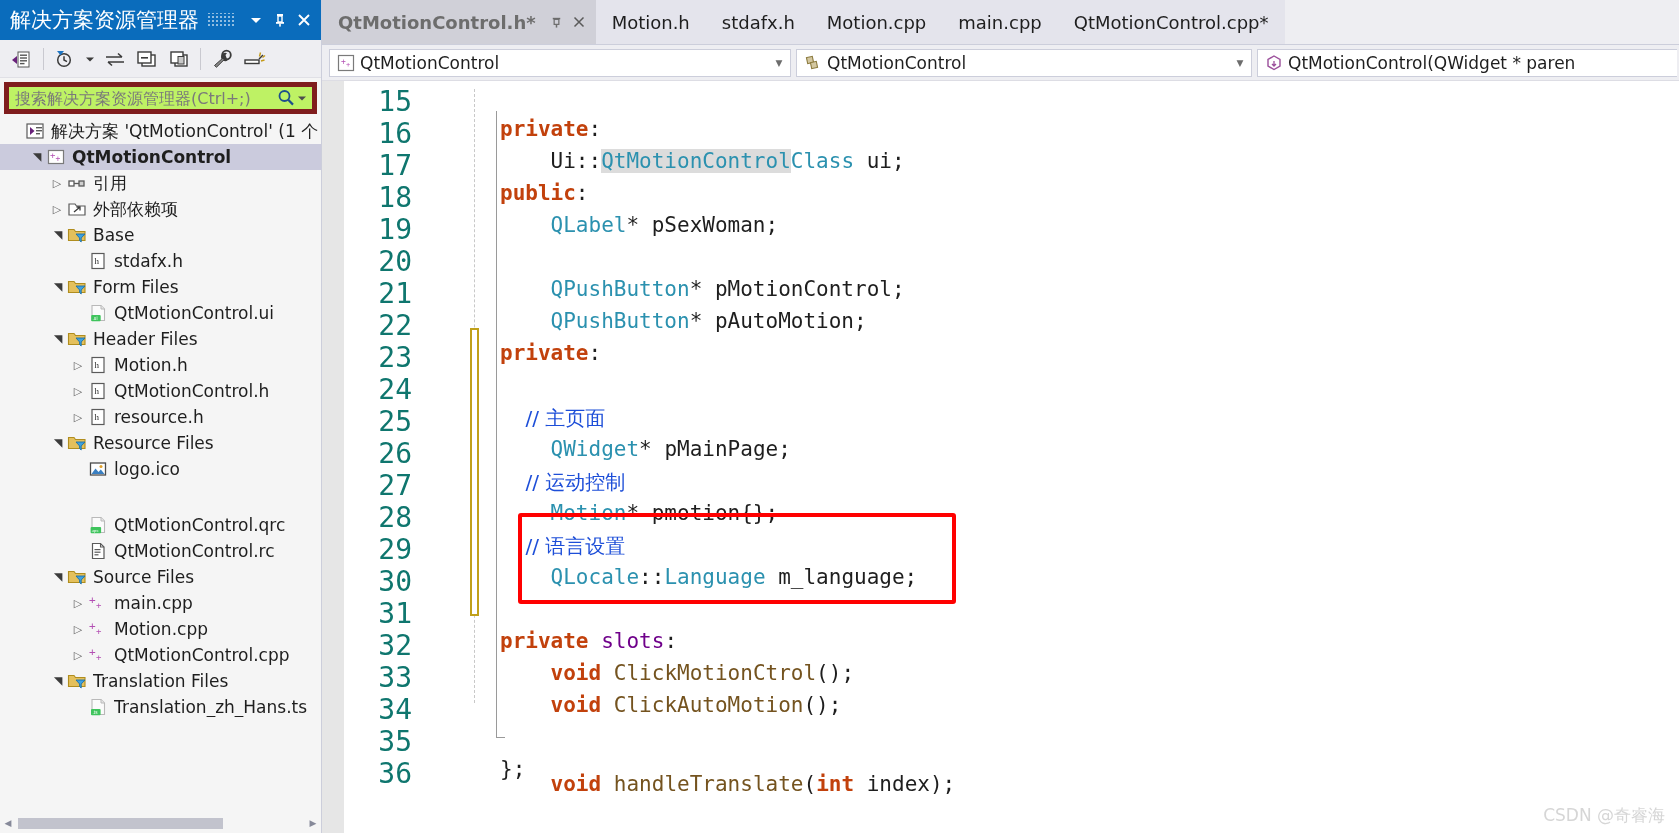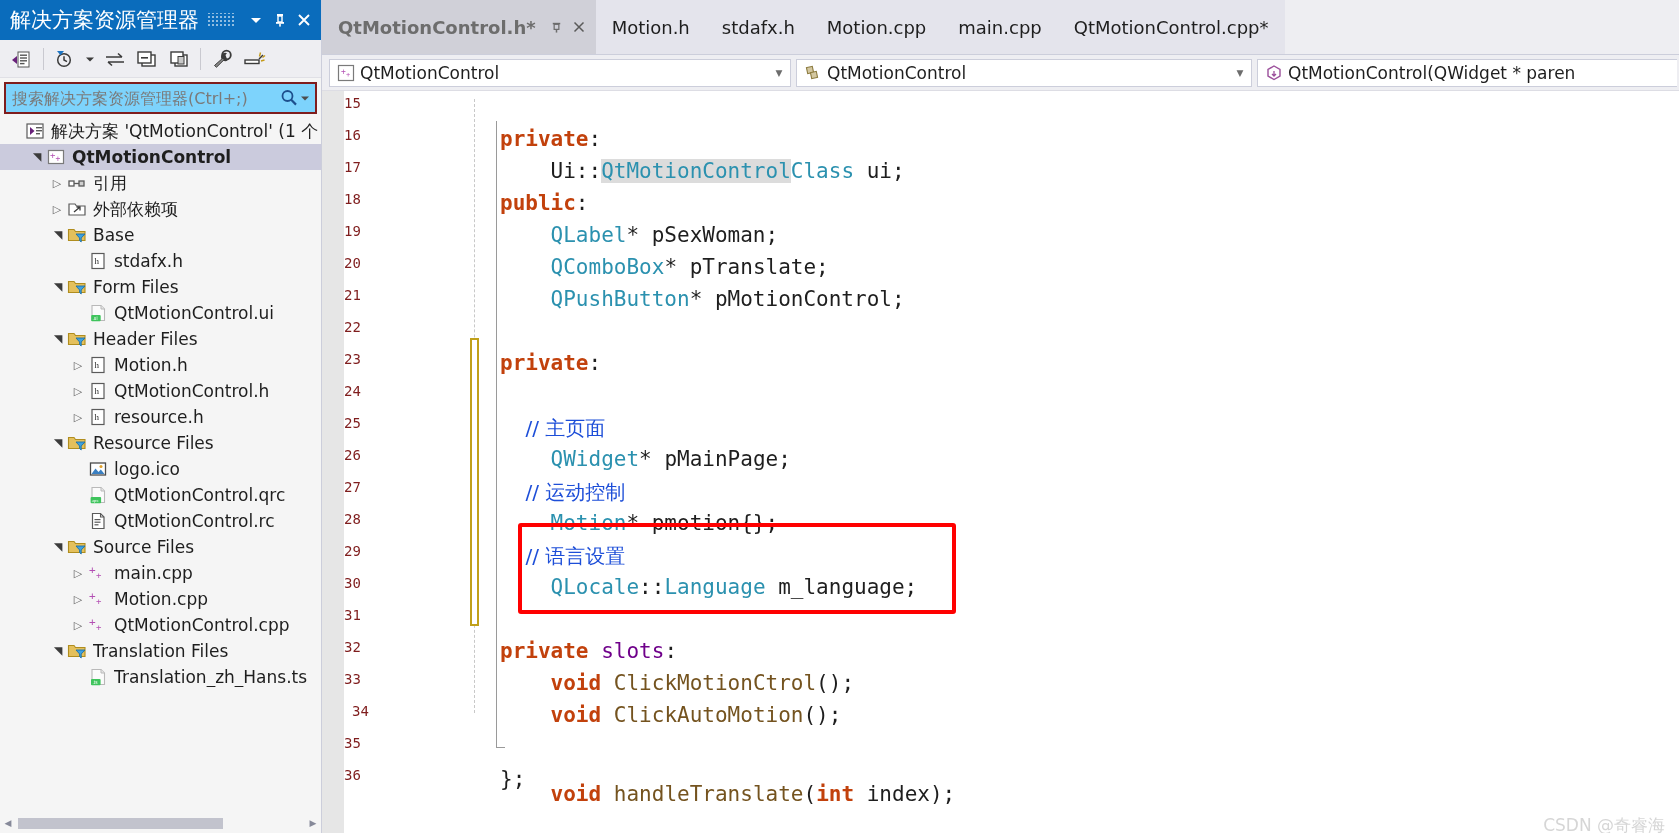--- a/index.html
+++ b/index.html
@@ -64,22 +64,22 @@
   }
   .se-tool {
     width: 32px; height: 28px;
     display: flex; align-items: center; justify-content: center;
   }
   .se-sep {
     width: 1px; height: 22px; background: #c9c9d0; margin: 0 5px;
   }
   .se-search {
     height: 32px; margin: 4px 4px 2px 4px;
-    background: #7dd3fc;
-    border: 2px solid #7f1d1d;
+    background: #bef264;
+    border: 5px solid #7f1d1d;
     display: flex; align-items: center;
     flex: 0 0 auto;
   }
   .se-search input {
     flex: 1 1 auto;
     border: 0; outline: none;
     font-size: 16px;
     font-family: "DejaVu Sans", sans-serif;
     color: #6d6d6d;
     padding-left: 6px;
@@ -129,21 +129,21 @@
   }
   .se-hscroll .track { flex: 1 1 auto; }
 
   
   #editor-area {
     position: absolute; left: 322px; top: 0;
     width: 1357px; height: 833px;
     background: #ffffff;
   }
   .tabstrip {
-    height: 55px;
+    height: 45px;
     background: #e5e5e5;
     display: flex; align-items: stretch;
     border-bottom: 1px solid #cccedb;
   }
   .tab {
     display: flex; align-items: center;
     padding: 0 16px;
     font-size: 18px;
     font-family: "DejaVu Sans", sans-serif;
     color: #1e1e1e;
@@ -200,23 +200,24 @@
   }
   .indicator-col {
     position: absolute; left: 0; top: 0; width: 22px; height: 100%;
     background: #e6e6e6;
   }
   .code-grid {
     position: absolute; left: 0; top: 0; right: 0; bottom: 0;
   }
   .ln {
     position: absolute; left: 22px; width: 68px;
-    color: #7f1d1d;
+    text-align: right;
+    color: #0f766e;
     font-family: "DejaVu Sans Mono", monospace;
-    font-size: 14px;
+    font-size: 28px;
   }
   .ctext {
     position: absolute; left: 178px;
     font-family: "DejaVu Sans Mono", monospace;
     font-size: 21px;
     white-space: pre;
     color: #1e1e1e;
   }
   .kw   { color: #c2410c; font-weight: bold; }
   .typ  { color: #2b91af; }
@@ -513,21 +514,21 @@
           <span class="twisty"></span>
           <span class="ico">
             <svg width="20" height="20" viewBox="0 0 20 20">
               <rect x="2.5" y="4" width="15" height="12" fill="#ffffff" stroke="#4a4a4a" stroke-width="1.3"></rect>
                 <circle cx="13" cy="7.6" r="1.5" fill="#e0a02a"></circle>
                 <path d="M3.5 15 L7.5 9.5 L10.5 13 L12.8 10.5 L16.5 15 Z" fill="#3a7fc1"></path>
             </svg>
           </span>
           <span class="lbl">logo.ico</span>
         </div>
-        <div class="row" style="padding-left: 69px;">
+        <div class="row" style="padding-left: 69px; margin-top: 30px;">
           <span class="twisty"></span>
           <span class="ico">
             <svg width="20" height="20" viewBox="0 0 20 20">
               <path d="M4 2.5 L13 2.5 L16.5 6 L16.5 17.5 L4 17.5 Z" fill="#fbfbfb" stroke="#b9b9b9" stroke-width="1.1"></path>
                 <path d="M13 2.5 L13 6 L16.5 6" fill="#e6e6e6" stroke="#b9b9b9" stroke-width="1"></path>
                 <rect x="2.6" y="12" width="10.5" height="6.2" rx="1" fill="#3ec45c"></rect>
                 <text x="3.4" y="17" font-size="4.4" fill="#ffffff" font-family="sans-serif">.qrc</text>
             </svg>
           </span>
           <span class="lbl">QtMotionControl.qrc</span>
@@ -695,24 +696,24 @@
           <div class="ctext" style="top: 4px;"></div>
           <div class="ln" style="top: 36px;">16</div>
           <div class="ctext" style="top: 36px;"><span class="kw">private</span><span class="pln">:</span></div>
           <div class="ln" style="top: 68px;">17</div>
           <div class="ctext" style="top: 68px;"><span class="pln">    Ui</span><span class="pln">::</span><span class="typ hl">QtMotionControl</span><span class="typ">Class</span><span class="pln"> ui;</span></div>
           <div class="ln" style="top: 100px;">18</div>
           <div class="ctext" style="top: 100px;"><span class="kw">public</span><span class="pln">:</span></div>
           <div class="ln" style="top: 132px;">19</div>
           <div class="ctext" style="top: 132px;"><span class="pln">    </span><span class="typ">QLabel</span><span class="pln">* pSexWoman;</span></div>
           <div class="ln" style="top: 164px;">20</div>
-          <div class="ctext" style="top: 164px;"><span class="pln">    </span><span class="typ">QComboBox</span><span class="pln">* pTranslate;</span></div>
           <div class="ln" style="top: 196px;">21</div>
           <div class="ctext" style="top: 196px; text-align: right;"><span class="pln">    </span><span class="typ">QPushButton</span><span class="pln">* pMotionControl;</span></div>
           <div class="ln" style="top: 228px;">22</div>
+          <div class="ctext" style="top: 228px;"><span class="pln">    </span><span class="typ">QPushButton</span><span class="pln">* pAutoMotion;</span></div>
           <div class="ln" style="top: 260px;">23</div>
           <div class="ctext" style="top: 260px;"><span class="kw">private</span><span class="pln">:</span></div>
           <div class="ln" style="top: 292px;">24</div>
           <div class="ctext" style="top: 292px;"></div>
           <div class="ln" style="top: 324px;">25</div>
           <div class="ctext" style="top: 324px;"><span class="cmt cn">    // 主页面</span></div>
           <div class="ln" style="top: 356px;">26</div>
           <div class="ctext" style="top: 356px;"><span class="pln">    </span><span class="typ">QWidget</span><span class="pln">* pMainPage;</span></div>
           <div class="ln" style="top: 388px;">27</div>
           <div class="ctext" style="top: 388px;"><span class="cmt cn">    // 运动控制</span></div>

